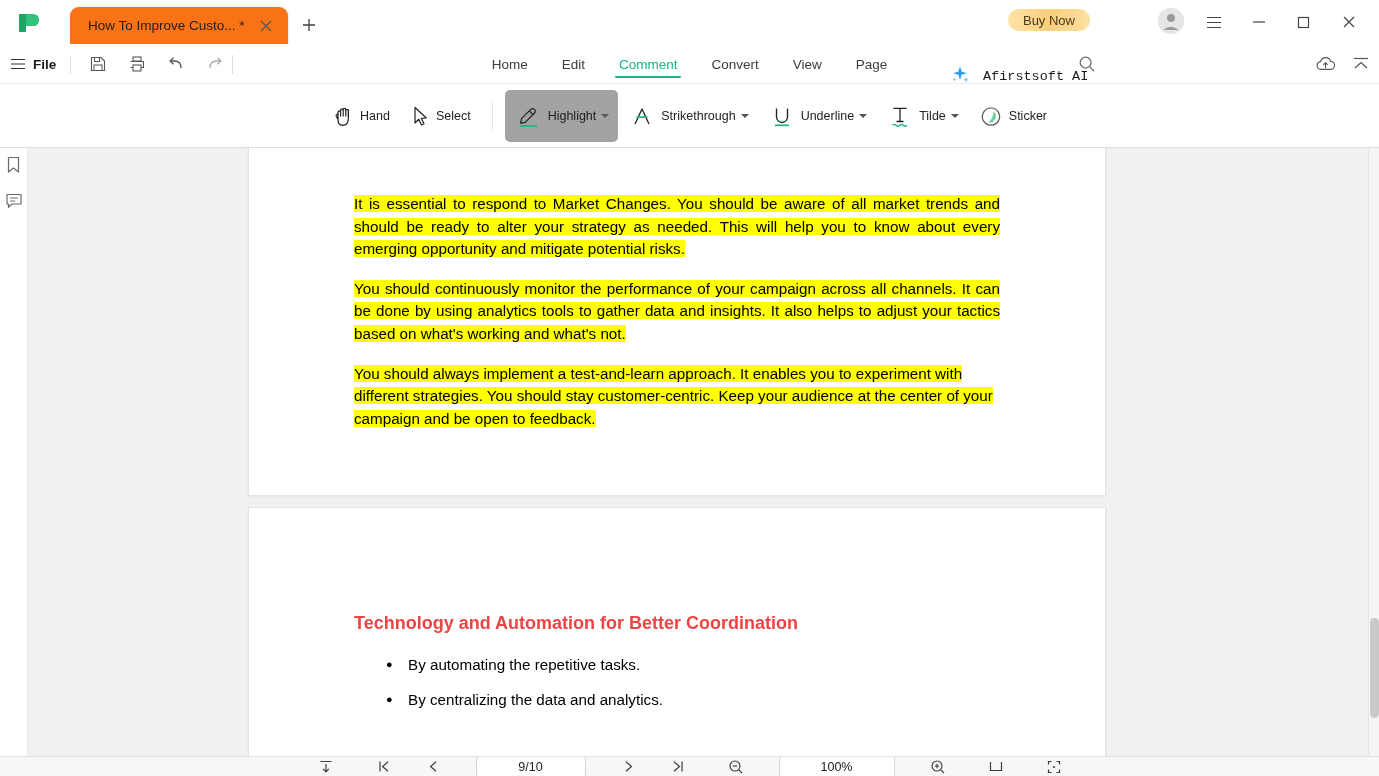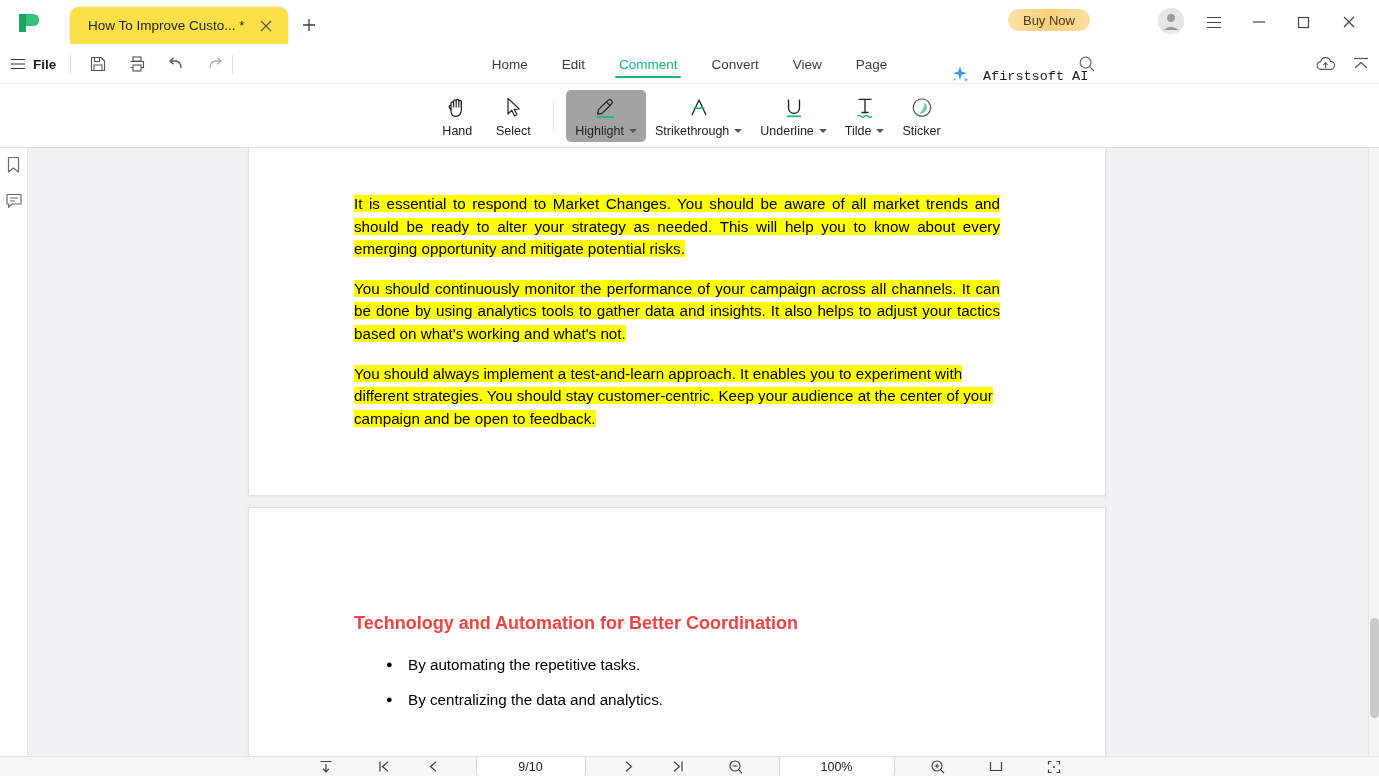--- a/index.html
+++ b/index.html
@@ -16,21 +16,21 @@
     position: absolute; left: 0; top: 0; width: 1379px; height: 44px;
     background: #ffffff;
     display: flex; align-items: flex-end;
   }
   .app-logo {
     position: absolute; left: 16px; top: 12px; width: 26px; height: 22px;
   }
   .tab {
     position: absolute; left: 70px; top: 7px;
     width: 218px; height: 37px;
-    background: #fde047;
+    background: #f97316;
     border-radius: 9px 9px 0 0;
     display: flex; align-items: center;
     box-shadow: 0 -1px 3px rgba(0,0,0,0.07), -1px 0 2px rgba(0,0,0,0.04), 1px 0 2px rgba(0,0,0,0.04);
   }
   .tab-title {
     margin-left: 18px;
     font-size: 13.5px; color: #1f1f1f;
     white-space: nowrap; overflow: hidden;
   }
   .tab-close {
@@ -133,21 +133,21 @@
   
   .toolbar {
     position: absolute; left: 0; top: 84px; width: 1379px; height: 64px;
     background: #ffffff;
     border-bottom: 1px solid #e0e0e0;
     display: flex; align-items: center; justify-content: center; gap: 0px;
   }
   .tool {
     height: 52px; min-width: 56px;
     padding: 0 9px;
-    display: flex; flex-direction: column; align-items: center; justify-content: center;
+    display: flex; flex-direction: row; align-items: center; justify-content: center;
     gap: 4px;
     border-radius: 5px; cursor: pointer;
     position: relative;
   }
   .tool.active { background: #a3a3a3; }
   .tool-icon { height: 26px; display: flex; align-items: flex-end; justify-content: center; }
   .tool-label-row { display: flex; align-items: center; gap: 5px; }
   .tool-label { font-size: 12.5px; color: #222; white-space: nowrap; }
   .caret { width: 0; height: 0; border-left: 4px solid transparent; border-right: 4px solid transparent; border-top: 4.5px solid #555; }
   .tool-sep { width: 1px; height: 30px; background: #e4e4e4; margin: 0 12px; }

